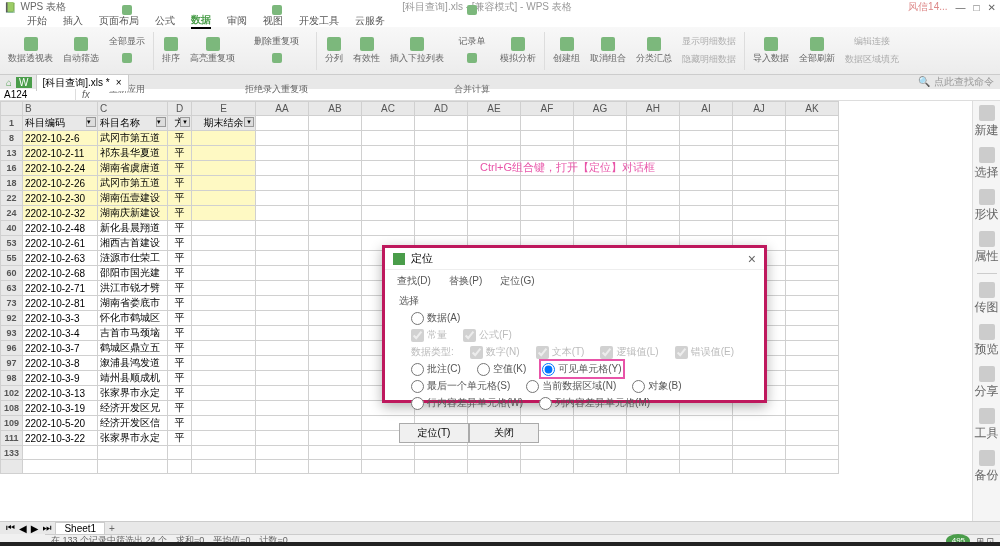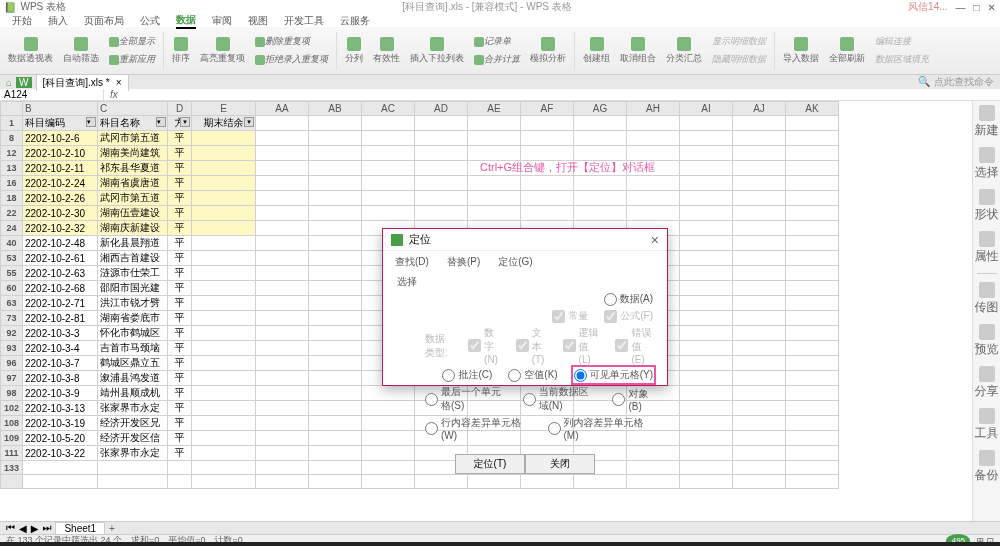--- a/index.html
+++ b/index.html
@@ -4,38 +4,38 @@
   <style>
     * { margin: 0; padding: 0; box-sizing: border-box; font-family: "Microsoft YaHei", Arial, sans-serif; }
     body { width: 1000px; height: 546px; overflow: hidden; background: #f0f0f0; font-size: 11px; position: relative; }
     
     .titlebar { height: 14px; background: #fff; display: flex; align-items: center; padding: 0 4px; font-size: 10px; color: #666; }
     .titlebar .left { display: flex; gap: 4px; align-items: center; }
     .titlebar .center { flex: 1; text-align: center; color: #999; }
     .titlebar .right { display: flex; gap: 8px; align-items: center; }
     .win-icon { cursor: pointer; }
     
-    .menubar { height: 13px; background: #fff; display: flex; gap: 16px; padding: 0 12px; font-size: 10px; align-items: center; }
+    .menubar { height: 13px; background: #fff; display: flex; gap: 16px; padding: 0 27px; font-size: 10px; align-items: center; }
     .menubar span { color: #555; cursor: pointer; }
     .menubar span.active { color: #4a9d4a; font-weight: bold; border-bottom: 2px solid #000000; }
     
     .ribbon { height: 48px; background: linear-gradient(#f8f8f8, #ececec); border-bottom: 1px solid #ccc; display: flex; align-items: center; padding: 0 4px; font-size: 9px; color: #666; gap: 2px; }
     .ribbon-item { display: flex; flex-direction: column; align-items: center; gap: 1px; padding: 2px 4px; cursor: pointer; }
-    .ribbon-item.wide { flex-direction: row; gap: 0; font-style: italic; }
+    .ribbon-item.wide { flex-direction: column; gap: 20px; }
     .ribbon-icon { width: 14px; height: 14px; background: #7cb87c; border-radius: 2px; }
     .ribbon-icon.sm { width: 10px; height: 10px; }
     .ribbon-sep { width: 1px; height: 38px; background: #ddd; margin: 0 2px; }
     .ribbon .disabled { opacity: 0.5; }
     
     .tabbar { height: 14px; background: #e8e8e8; display: flex; align-items: center; padding: 0 6px; font-size: 10px; gap: 4px; }
     .file-tab { background: #fff; padding: 1px 6px; border: 1px solid #ccc; border-bottom: none; display: flex; align-items: center; gap: 6px; }
     .search-box { margin-left: auto; color: #999; }
     
     .formula-bar { height: 12px; background: #fff; border-bottom: 1px solid #ddd; display: flex; align-items: center; font-size: 10px; }
-    .name-box { width: 104px; border-right: 1px solid #ddd; padding: 0 4px; }
+    .name-box { width: 76px; border-right: 1px solid #ddd; padding: 0 4px; }
     .fx { padding: 0 6px; color: #666; font-style: italic; }
     
     .sheet-area { display: flex; height: 420px; background: #fff; }
     .grid-wrap { flex: 1; overflow: hidden; position: relative; }
     
     table { border-collapse: collapse; font-size: 10px; }
     th, td { border: 1px solid #d0d0d0; text-align: center; overflow: hidden; white-space: nowrap; }
     .col-header th { height: 14px; background: #e8e8e8; color: #555; font-weight: normal; }
     .row-header { width: 22px; background: #e8e8e8; color: #555; font-size: 9px; }
     td { height: 14px; }
@@ -50,40 +50,40 @@
     .note-text { color: #e854a8; position: absolute; left: 480px; top: 59px; font-size: 11px; }
     
     .sidebar { width: 28px; background: #f5f5f5; border-left: 1px solid #ddd; display: flex; flex-direction: column; align-items: center; gap: 8px; padding-top: 4px; font-size: 12px; color: #666; }
     .sidebar-item { display: flex; flex-direction: column; align-items: center; cursor: pointer; }
     .sidebar-icon { width: 16px; height: 16px; background: #ccc; border-radius: 2px; margin-bottom: 1px; }
     
     .sheet-tabs { height: 13px; background: #e8e8e8; display: flex; align-items: center; font-size: 10px; padding: 0 6px; gap: 4px; border-top: 1px solid #ccc; }
     .sheet-tab { background: #fff; padding: 0 8px; border: 1px solid #ccc; }
     .add-sheet { cursor: pointer; color: #666; }
     
-    .statusbar { height: 12px; background: #f0f0f0; border-top: 1px solid #ccc; display: flex; align-items: center; font-size: 9px; color: #666; padding: 0 6px; gap: 12px; }
+    .statusbar { height: 12px; background: #f0f0f0; border-top: 1px solid #ccc; display: flex; align-items: center; font-size: 9px; color: #666; padding: 0 6px; gap: 12px; margin-left: 45px; }
     .statusbar .right { margin-left: auto; display: flex; gap: 6px; align-items: center; }
     .zoom-badge { width: 24px; height: 14px; background: #4a9d4a; color: #fff; border-radius: 50%; display: flex; align-items: center; justify-content: center; font-size: 8px; }
     
     
     .dialog-mask { position: absolute; left: 0; top: 0; right: 0; bottom: 0; }
-    .dialog { position: absolute; left: 382px; top: 228px; width: 286px; height: 158px; background: #fff; border: 1px solid #be185d; box-shadow: 0 4px 12px rgba(0,0,0,0.3); font-size: 11px; }
+    .dialog { position: absolute; left: 382px; top: 245px; width: 385px; height: 158px; background: #fff; border: 3px solid #be185d; box-shadow: 0 4px 12px rgba(0,0,0,0.3); font-size: 11px; }
     .dialog-title { height: 22px; background: #fff; display: flex; align-items: center; padding: 0 8px; border-bottom: 1px solid #eee; }
     .dialog-title .icon { width: 12px; height: 12px; background: #4a9d4a; margin-right: 6px; }
     .dialog-close { margin-left: auto; cursor: pointer; font-size: 14px; color: #666; }
     .dialog-tabs { display: flex; gap: 18px; padding: 4px 12px 0; font-size: 10px; }
     .dialog-tabs span { cursor: pointer; color: #555; padding-bottom: 2px; }
     .dialog-body { padding: 4px 14px; font-size: 10px; color: #555; }
-    .opt-row { display: flex; gap: 16px; margin: 3px 0 3px 28px; align-items: center; justify-content: flex-end; }
+    .opt-row { display: flex; gap: 16px; margin: 3px 0 3px 12px; align-items: center; }
     .opt { display: flex; align-items: center; gap: 3px; }
     .opt input { margin: 0; }
     .opt.disabled { color: #bbb; }
     .highlight-opt { outline: 2px solid #e854a8; outline-offset: 1px; }
     .arrow { position: absolute; left: 530px; top: 280px; width: 80px; height: 40px; pointer-events: none; }
-    .dialog-btns { display: flex; justify-content: center; padding: 6px 14px; }
+    .dialog-btns { display: flex; justify-content: flex-start; padding: 6px 14px; }
     .dialog-btns button { width: 70px; height: 20px; font-size: 10px; background: #f0f0f0; border: 1px solid #aaa; cursor: pointer; }
     
     .taskbar { position: absolute; bottom: 0; left: 0; right: 0; height: 4px; background: #222; }
   </style>
 </head>
 <body>
 
 <div class="titlebar">
   <div class="left">
     <span>📗</span>
@@ -282,38 +282,20 @@
             <td class="col-rest"></td>
             <td class="col-rest"></td>
             <td class="col-rest"></td>
             <td class="col-rest"></td>
             <td class="col-rest"></td>
             <td class="col-rest"></td>
             <td class="col-rest"></td>
             <td class="col-rest"></td>
           </tr>
           <tr>
-            <th class="row-header">12</th>
-            <td class="col-B yellow">2202-10-2-10</td>
-            <td class="col-C yellow">湖南美尚建筑</td>
-            <td class="col-D yellow">平</td>
-            <td class="col-E yellow"></td>
-            <td class="col-rest"></td>
-            <td class="col-rest"></td>
-            <td class="col-rest"></td>
-            <td class="col-rest"></td>
-            <td class="col-rest"></td>
-            <td class="col-rest"></td>
-            <td class="col-rest"></td>
-            <td class="col-rest"></td>
-            <td class="col-rest"></td>
-            <td class="col-rest"></td>
-            <td class="col-rest"></td>
-          </tr>
-          <tr>
             <th class="row-header">13</th>
             <td class="col-B yellow">2202-10-2-11</td>
             <td class="col-C yellow">祁东县华夏道</td>
             <td class="col-D yellow">平</td>
             <td class="col-E yellow"></td>
             <td class="col-rest"></td>
             <td class="col-rest"></td>
             <td class="col-rest"></td>
             <td class="col-rest"></td>
             <td class="col-rest"></td>

